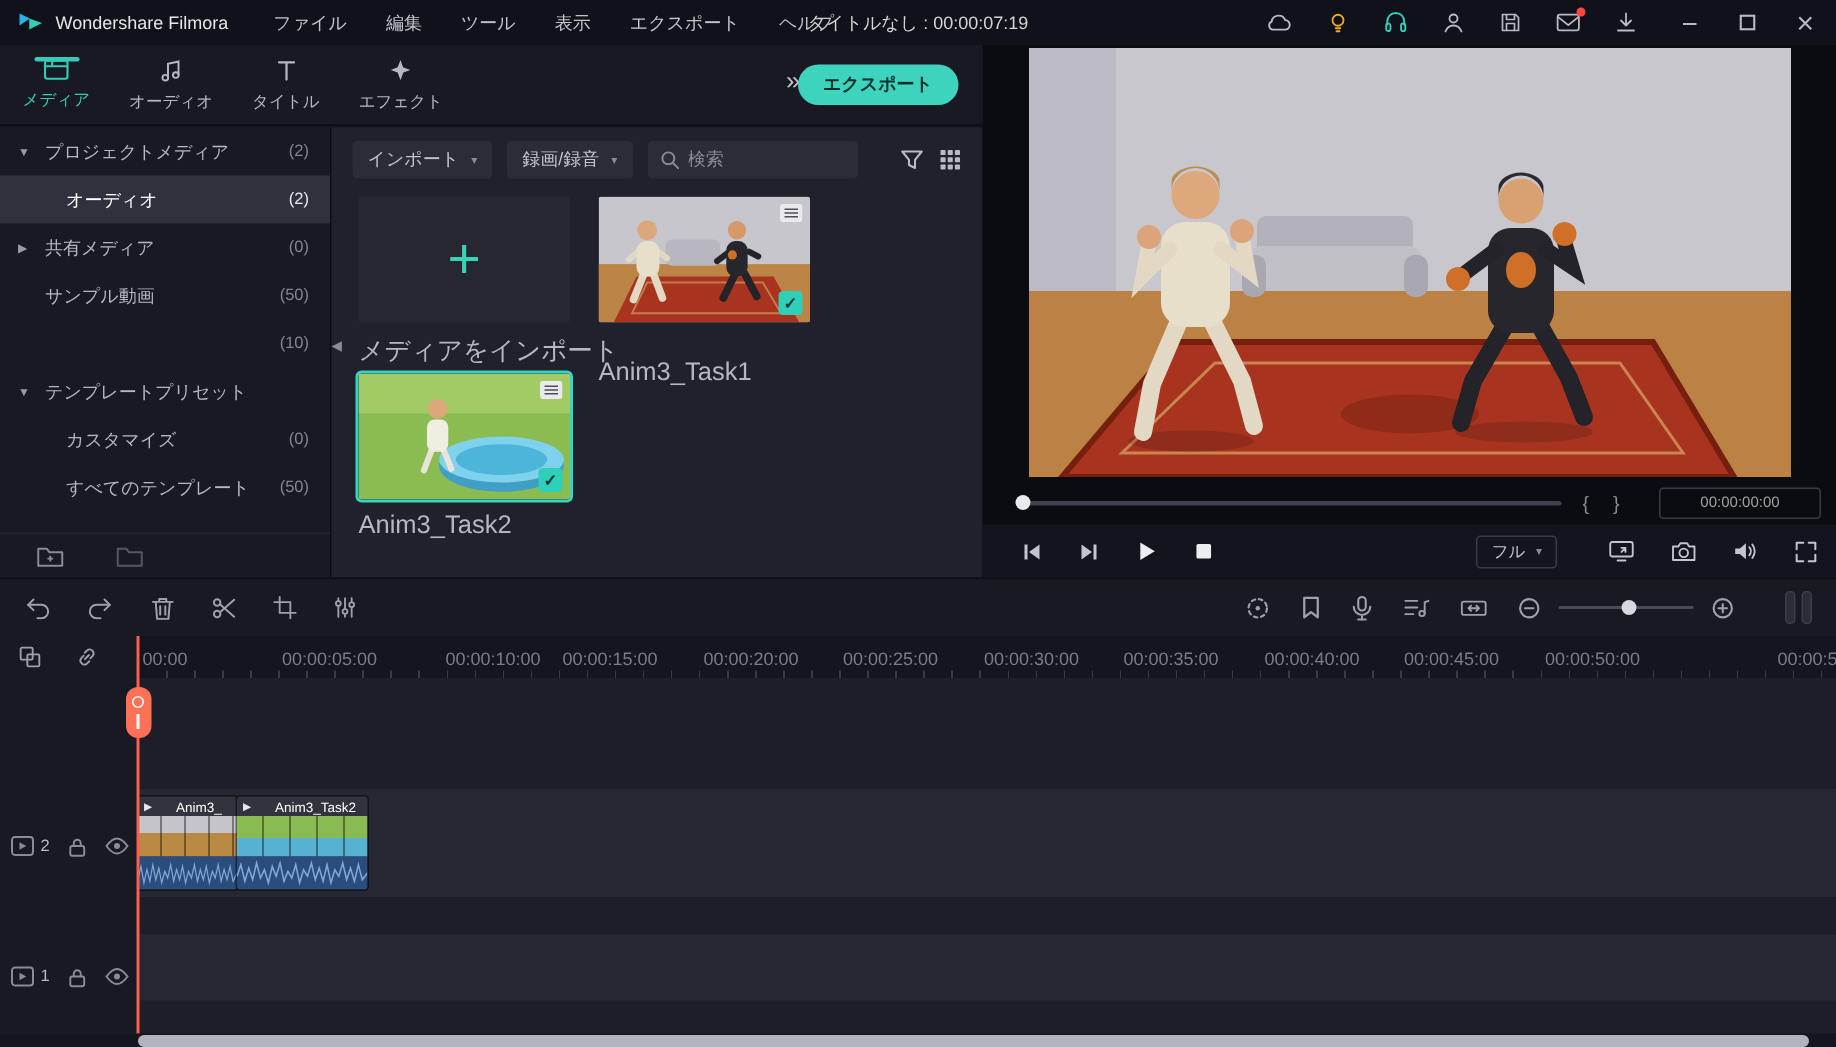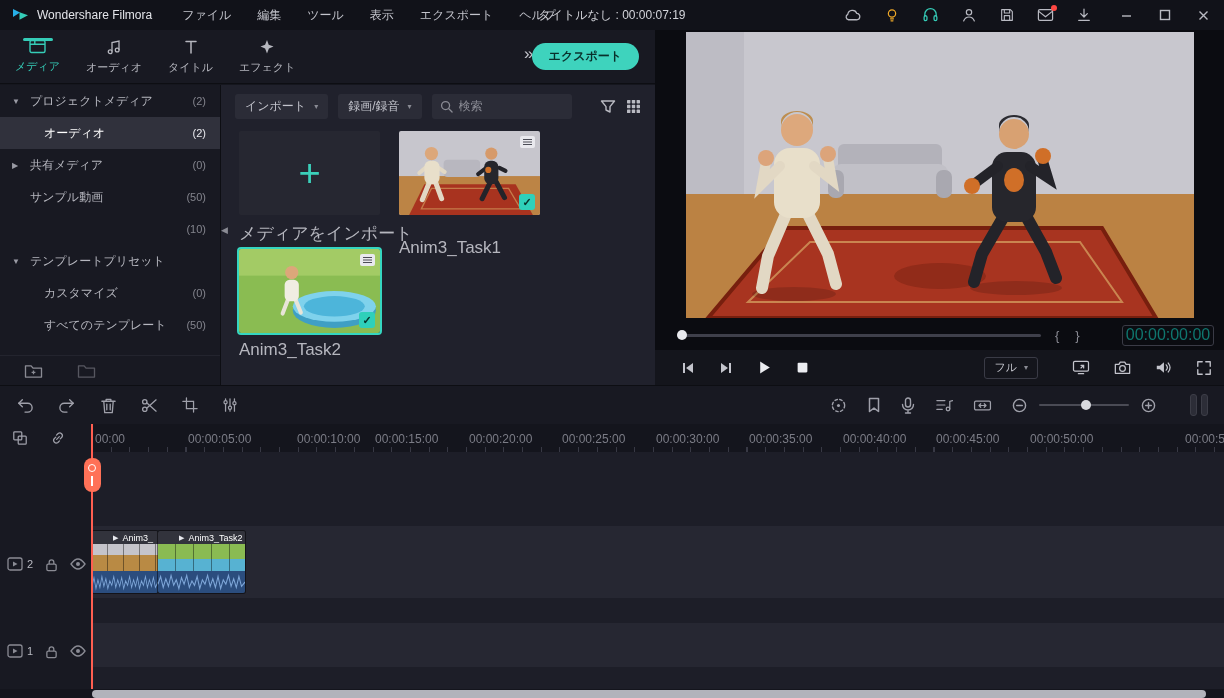--- a/index.html
+++ b/index.html
@@ -58,21 +58,21 @@
 .tile-label{position:absolute;font-size:17px;color:#b6b7bf;white-space:nowrap}
 
 
 .preview{position:absolute;top:30px;left:655px;width:569px;height:355px;background:#0b0c11}
 .video{position:absolute;left:31px;top:2px;width:508px;height:286px;background:#000}
 .scrub-row{position:absolute;left:0;top:292px;width:569px;height:26px;display:flex;align-items:center;padding:0 10px 0 22px}
 .scrub-track{position:relative;width:364px;height:3px;background:#3f404b;border-radius:2px;cursor:pointer}
 .scrub-dot{position:absolute;left:0;top:-3.5px;width:10px;height:10px;border-radius:50%;background:#e9eaee}
 .brace{font-size:13px;color:#8a8b94;cursor:pointer}
 .brace.b1{margin-left:14px}.brace.b2{margin-left:16px}
-.timebox{margin-left:auto;width:92px;height:21px;border:1px solid #3a3b46;border-radius:3px;display:flex;align-items:center;justify-content:center;color:#0f766e;font-size:16px}
+.timebox{margin-left:auto;width:108px;height:21px;border:1px solid #3a3b46;border-radius:3px;display:flex;align-items:center;justify-content:center;color:#a3a3a3;font-size:10px}
 .pv-controls{position:absolute;left:0;top:320px;width:569px;height:35px;background:#14151c;display:flex;align-items:center;padding:0 12px 0 26px;gap:24px}
 .pv-ic{color:#c3c4cc;cursor:pointer;display:flex}
 .quality{margin-left:auto;display:flex;align-items:center;gap:7px;height:22px;padding:0 9px;border:1px solid #3a3b46;border-radius:3px;font-size:11px;color:#c3c4cc;cursor:pointer}
 .pv-right{display:flex;align-items:center;gap:24px;margin-left:10px}
 
 
 .timeline{position:absolute;top:385px;left:0;width:1224px;height:313px;background:#1d1e28;border-top:1px solid #0d0e13}
 .tl-toolbar{position:absolute;top:0;left:0;width:1224px;height:38px;background:#181922;display:flex;align-items:center;padding:0 16px;gap:24px}
 .tl-ic{color:#9fa0aa;cursor:pointer;display:flex}
 .tl-right{margin-left:auto;display:flex;align-items:center;gap:20px}
@@ -86,21 +86,21 @@
 .ruler-label{position:absolute;top:8px;font-size:12px;color:#7b7c86;white-space:nowrap}
 .tl-tracks{position:absolute;top:66px;left:0;width:1224px;height:237px;background:#1d1e28}
 .lane{position:absolute;left:92px;right:0;background:#262732}
 .lane.t2{top:74px;height:72px}
 .lane.t1{top:171px;height:44px}
 .header-col{position:absolute;top:38px;left:0;width:92px;height:265px;background:#181922;border-right:1px solid #101018;z-index:6}
 .corner-ics{display:flex;align-items:center;gap:22px;height:28px;padding-left:12px;color:#9fa0aa}
 .trk-head{position:absolute;left:0;width:92px;height:32px;display:flex;align-items:center;gap:12px;padding-left:7px;color:#8a8b94}
 .trk-num{font-size:11px;color:#b9bac2;margin-left:-8px}
 .clip{position:absolute;top:145px;height:62px;border-radius:2px;overflow:hidden;cursor:pointer;z-index:3;box-shadow:0 0 0 1px rgba(0,0,0,.5)}
-.clip-label{height:13px;background:#32333c;display:flex;align-items:center;gap:4px;padding:0 21px;font-size:9px;color:#fff;white-space:nowrap;overflow:hidden}
+.clip-label{height:13px;background:#32333c;display:flex;align-items:center;gap:16px;padding:0 4px;font-size:9px;color:#fff;white-space:nowrap;overflow:hidden}
 .clip-play{font-size:7px;color:#e8e9ee}
 .clip-thumb{height:27px}
 .thumbA{background-image:repeating-linear-gradient(90deg,transparent 0 15px,rgba(0,0,0,.4) 15px 16px),linear-gradient(#c5c4ca 0 42%,#b98a44 42% 100%)}
 .thumbB{background-image:repeating-linear-gradient(90deg,transparent 0 17px,rgba(0,0,0,.4) 17px 18px),linear-gradient(#8abb52 0 55%,#57b2d2 55% 100%)}
 .clip-audio{height:22px;background:#2b4d7e}
 .playhead{position:absolute;top:38px;left:91px;width:2px;height:265px;background:#ff5f51;z-index:8}
 .ph-handle{position:absolute;top:34px;left:-7.5px;width:17px;height:34px;background:#ff7157;border-radius:8px;cursor:pointer}
 .ph-handle::before{content:"";position:absolute;left:4.5px;top:6px;width:6px;height:6px;border:1.5px solid #fff;border-radius:50%}
 .ph-handle::after{content:"";position:absolute;left:7.5px;top:18px;width:2px;height:10px;background:#fff}
 .tl-scroll{position:absolute;top:303px;left:0;width:1224px;height:10px;background:#14151d}

